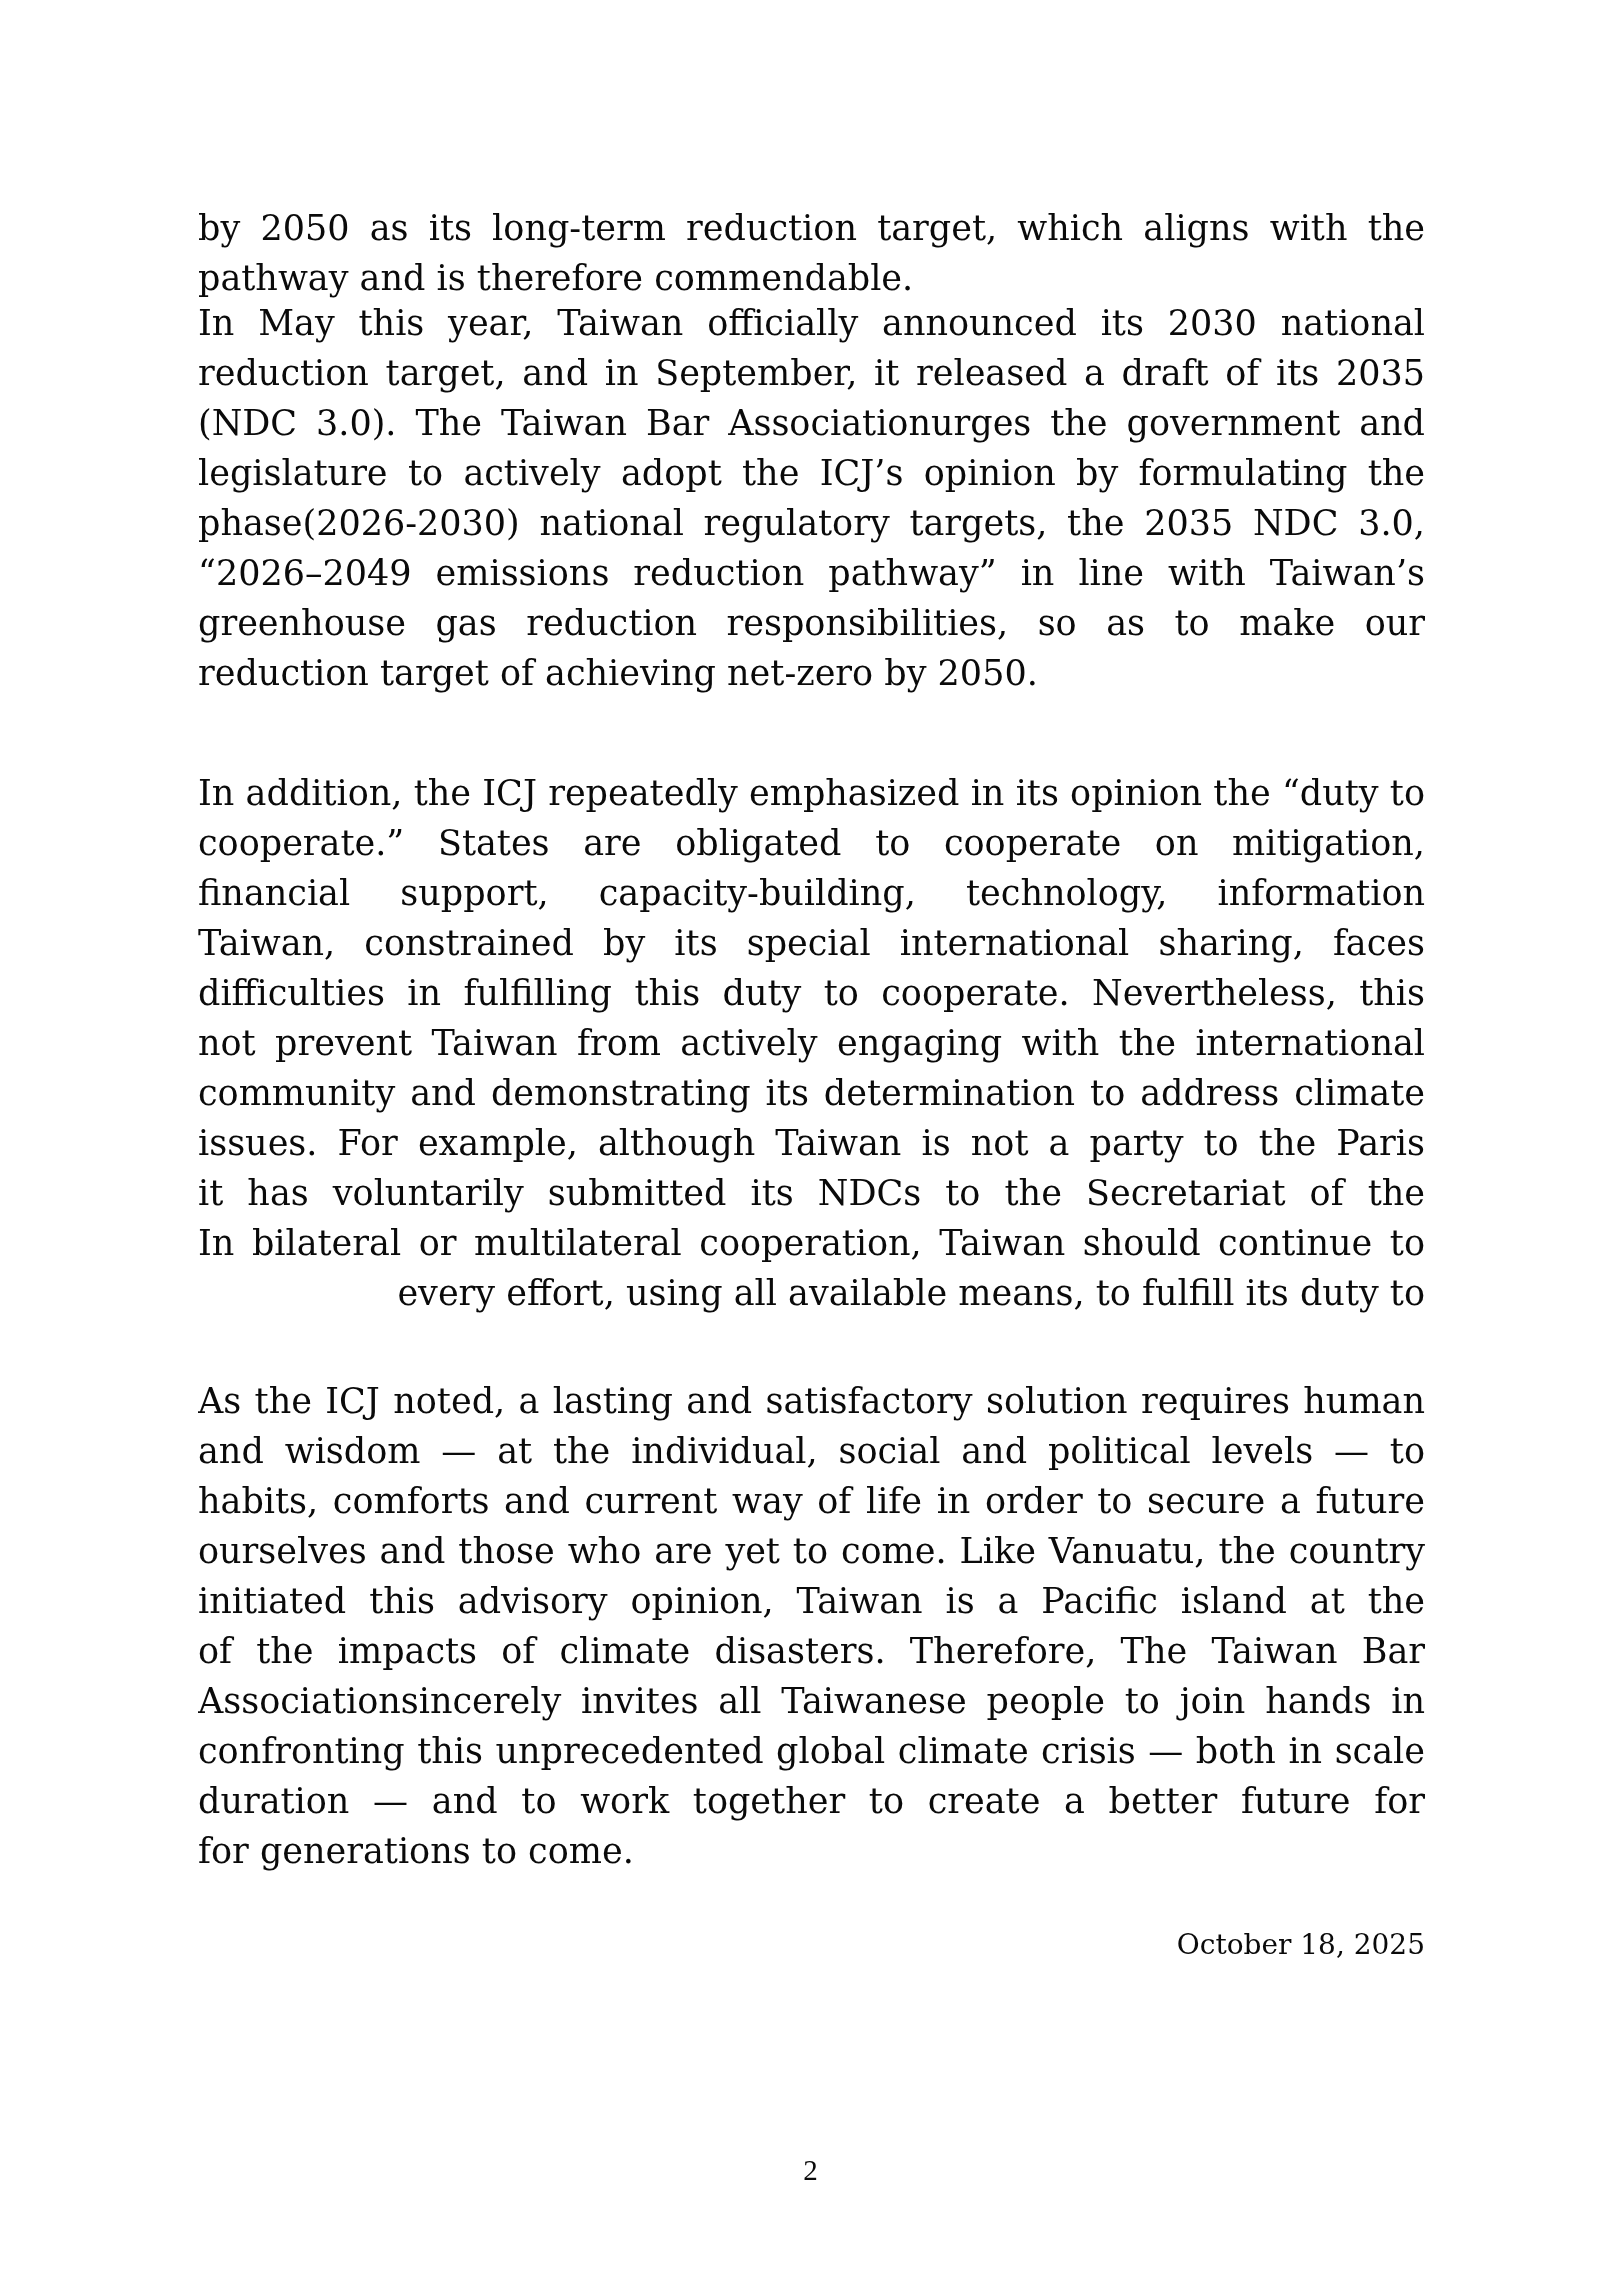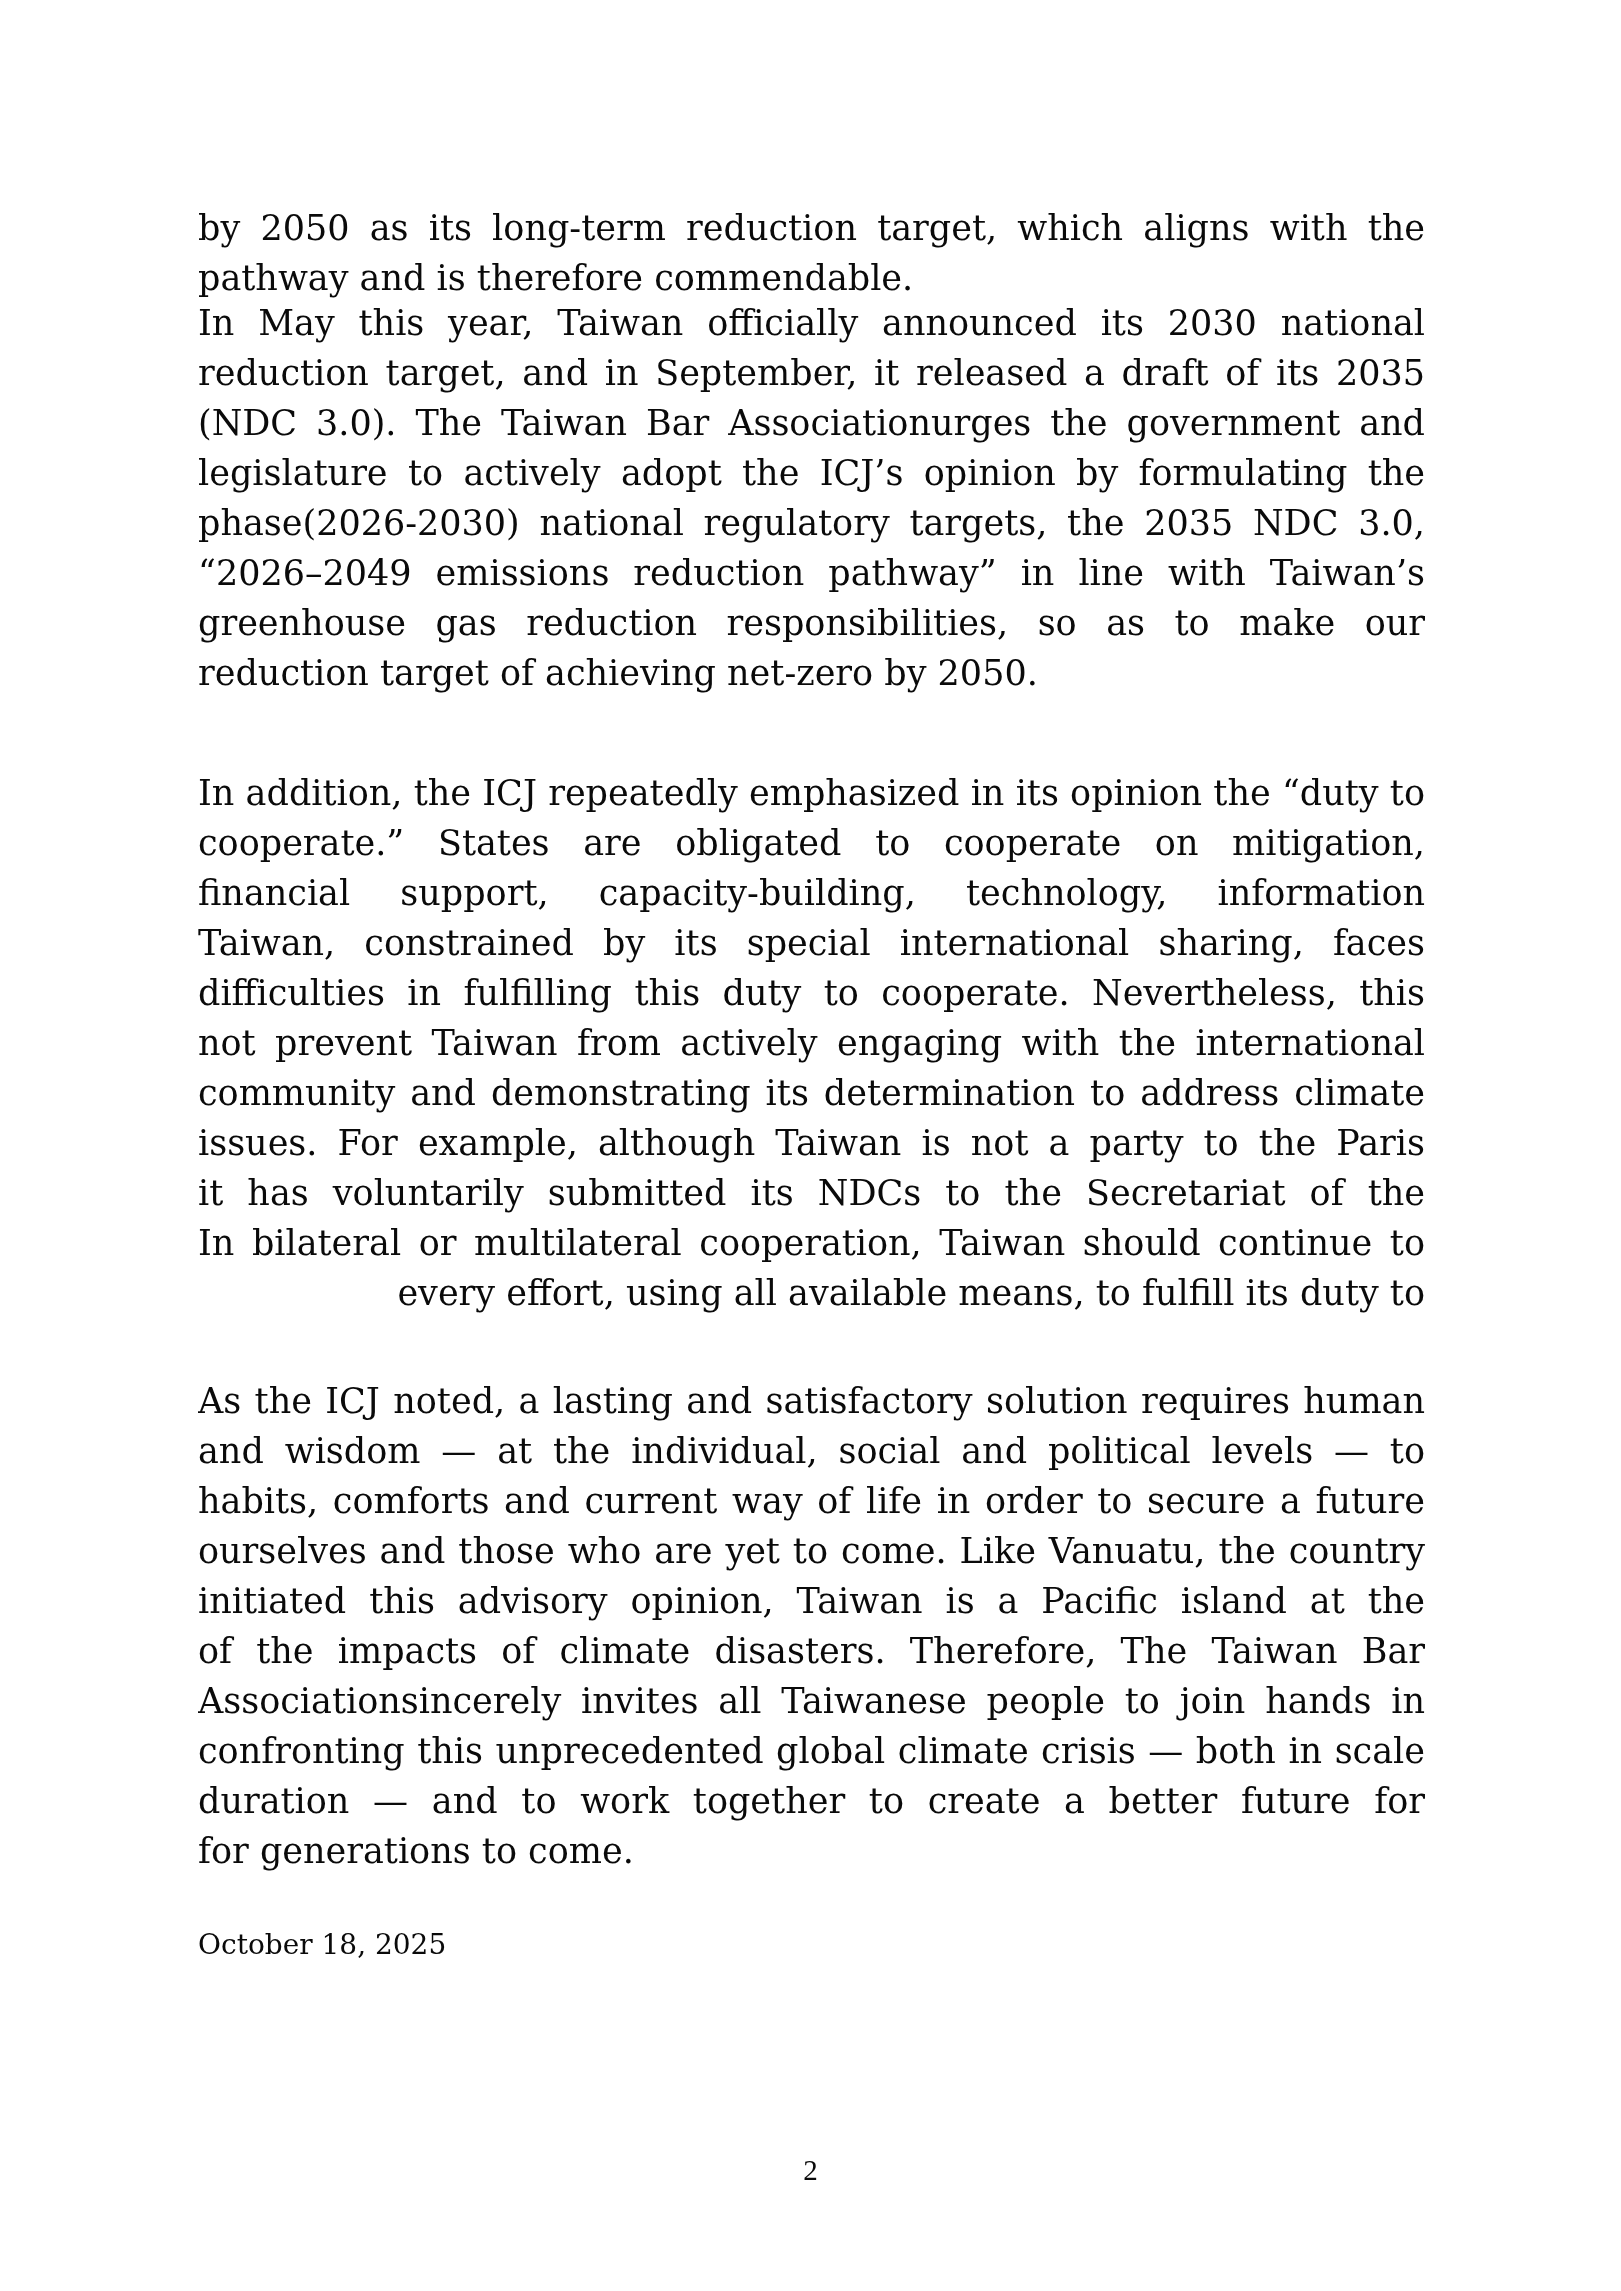--- a/index.html
+++ b/index.html
@@ -22,20 +22,21 @@
     overflow: hidden;
   }
   .line.last { text-align: right; text-align-last: left; }
   .date {
     position: absolute;
     left: 198px;
     width: 1227px;
     top: 1920px;
     height: 50px;
     line-height: 50px;
+    text-align: right;
     font-family: "DejaVu Serif", serif;
     font-size: 28px;
     color: #0a0a0a;
   }
   .page-number {
     position: absolute;
     left: 0;
     width: 1621px;
     top: 2151px;
     height: 39px;

